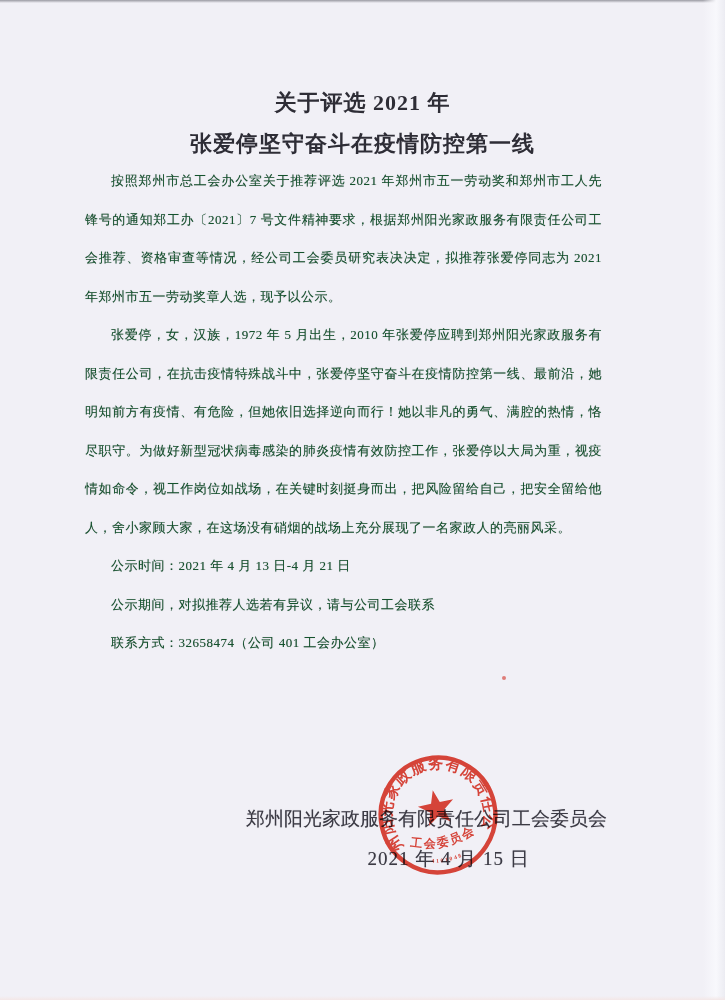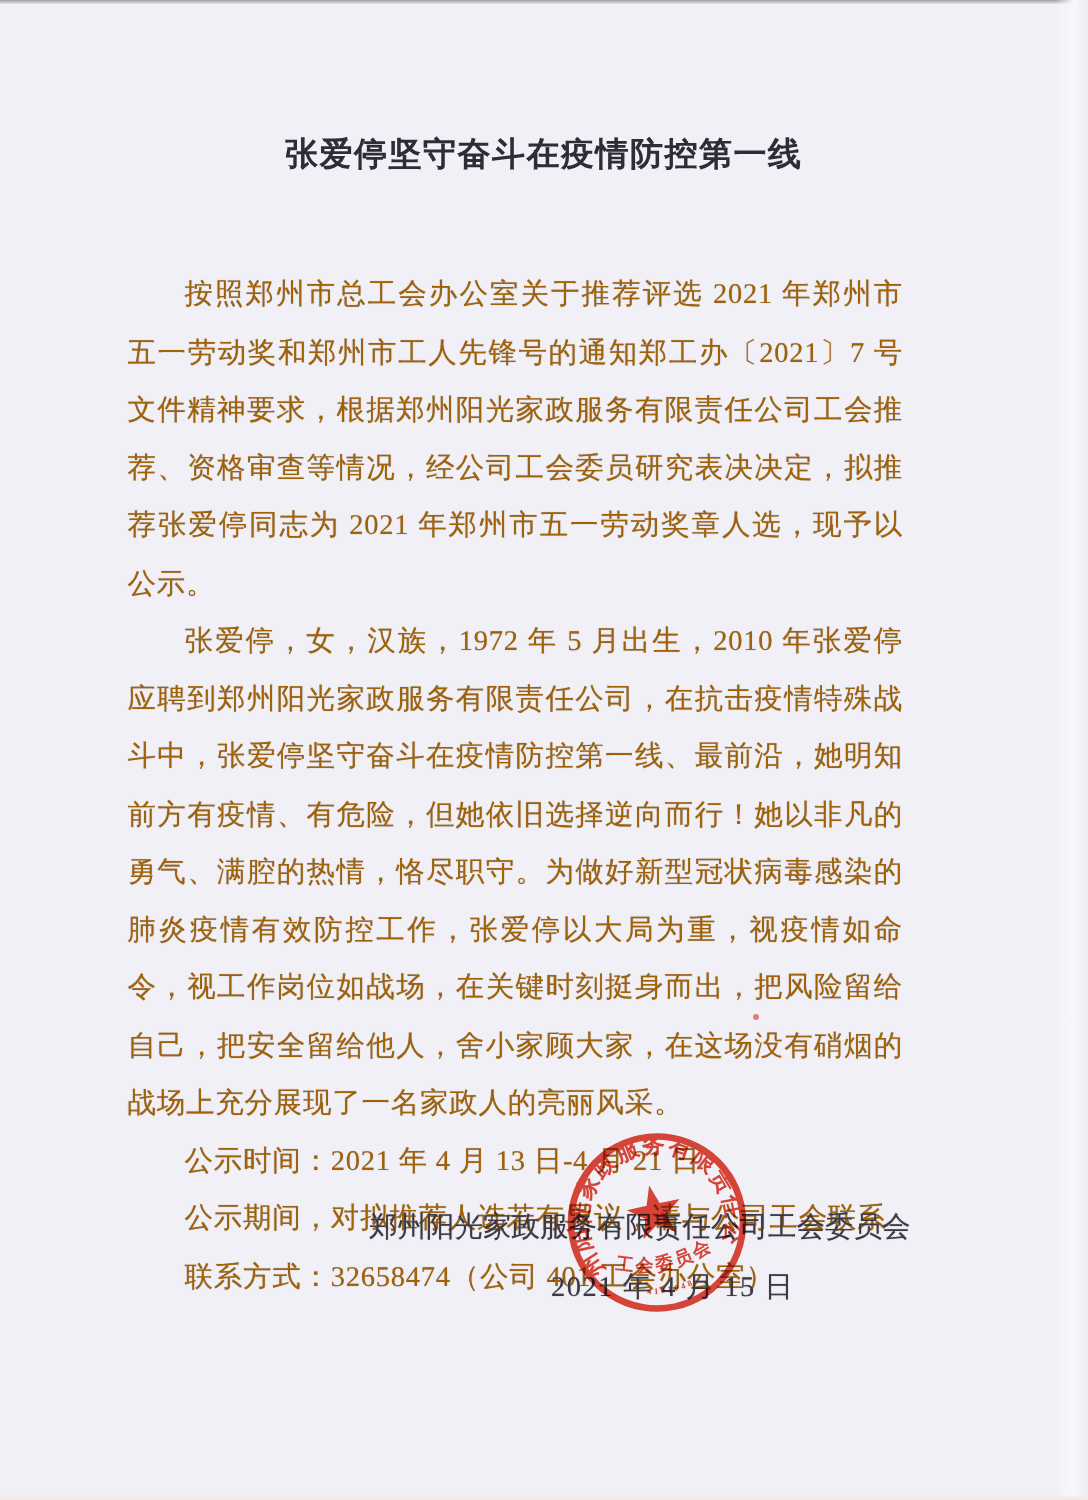--- a/index.html
+++ b/index.html
@@ -28,26 +28,26 @@
   .title-block {
     position: absolute; left: 0; top: 82px; width: 725px;
     text-align: center;
     font-weight: bold;
     font-size: 22px;
     line-height: 41px;
     color: #2e2d36;
     letter-spacing: 1px;
   }
   .body-block {
-    position: absolute; left: 85px; top: 178px; width: 517px;
-    font-size: 19px;
+    position: absolute; left: 85px; top: 162px; width: 517px;
+    font-size: 13px;
     line-height: 38.5px;
     text-align: justify;
     letter-spacing: 0.5px;
-    color: #a16207;
+    color: #14532d;
     text-shadow: 0 0 0.7px rgba(59,58,68,0.45);
   }
   .body-block p { margin: 0; text-indent: 2em; }
 
   .sign-block {
     position: absolute; left: 85px; top: 799px; width: 522px;
     text-align: right;
     font-size: 19px;
     line-height: 40px;
     color: #3b3a44;
@@ -78,20 +78,21 @@
 <body>
 
 <div class="page">
 
   <div class="edge-top"></div>
   <div class="edge-right"></div>
   <div class="edge-bottom"></div>
   <div class="speck-red"></div>
 
   <div class="title-block">
+    <div>关于评选 2021 年</div>
     <div>张爱停坚守奋斗在疫情防控第一线</div>
   </div>
 
   <div class="body-block">
     <p>按照郑州市总工会办公室关于推荐评选 2021 年郑州市五一劳动奖和郑州市工人先锋号的通知郑工办〔2021〕7 号文件精神要求，根据郑州阳光家政服务有限责任公司工会推荐、资格审查等情况，经公司工会委员研究表决决定，拟推荐张爱停同志为 2021 年郑州市五一劳动奖章人选，现予以公示。</p>
     <p>张爱停，女，汉族，1972 年 5 月出生，2010 年张爱停应聘到郑州阳光家政服务有限责任公司，在抗击疫情特殊战斗中，张爱停坚守奋斗在疫情防控第一线、最前沿，她明知前方有疫情、有危险，但她依旧选择逆向而行！她以非凡的勇气、满腔的热情，恪尽职守。为做好新型冠状病毒感染的肺炎疫情有效防控工作，张爱停以大局为重，视疫情如命令，视工作岗位如战场，在关键时刻挺身而出，把风险留给自己，把安全留给他人，舍小家顾大家，在这场没有硝烟的战场上充分展现了一名家政人的亮丽风采。</p>
     <p>公示时间：2021 年 4 月 13 日-4 月 21 日</p>
     <p>公示期间，对拟推荐人选若有异议，请与公司工会联系</p>
     <p>联系方式：32658474（公司 401 工会办公室）</p>
   </div>

